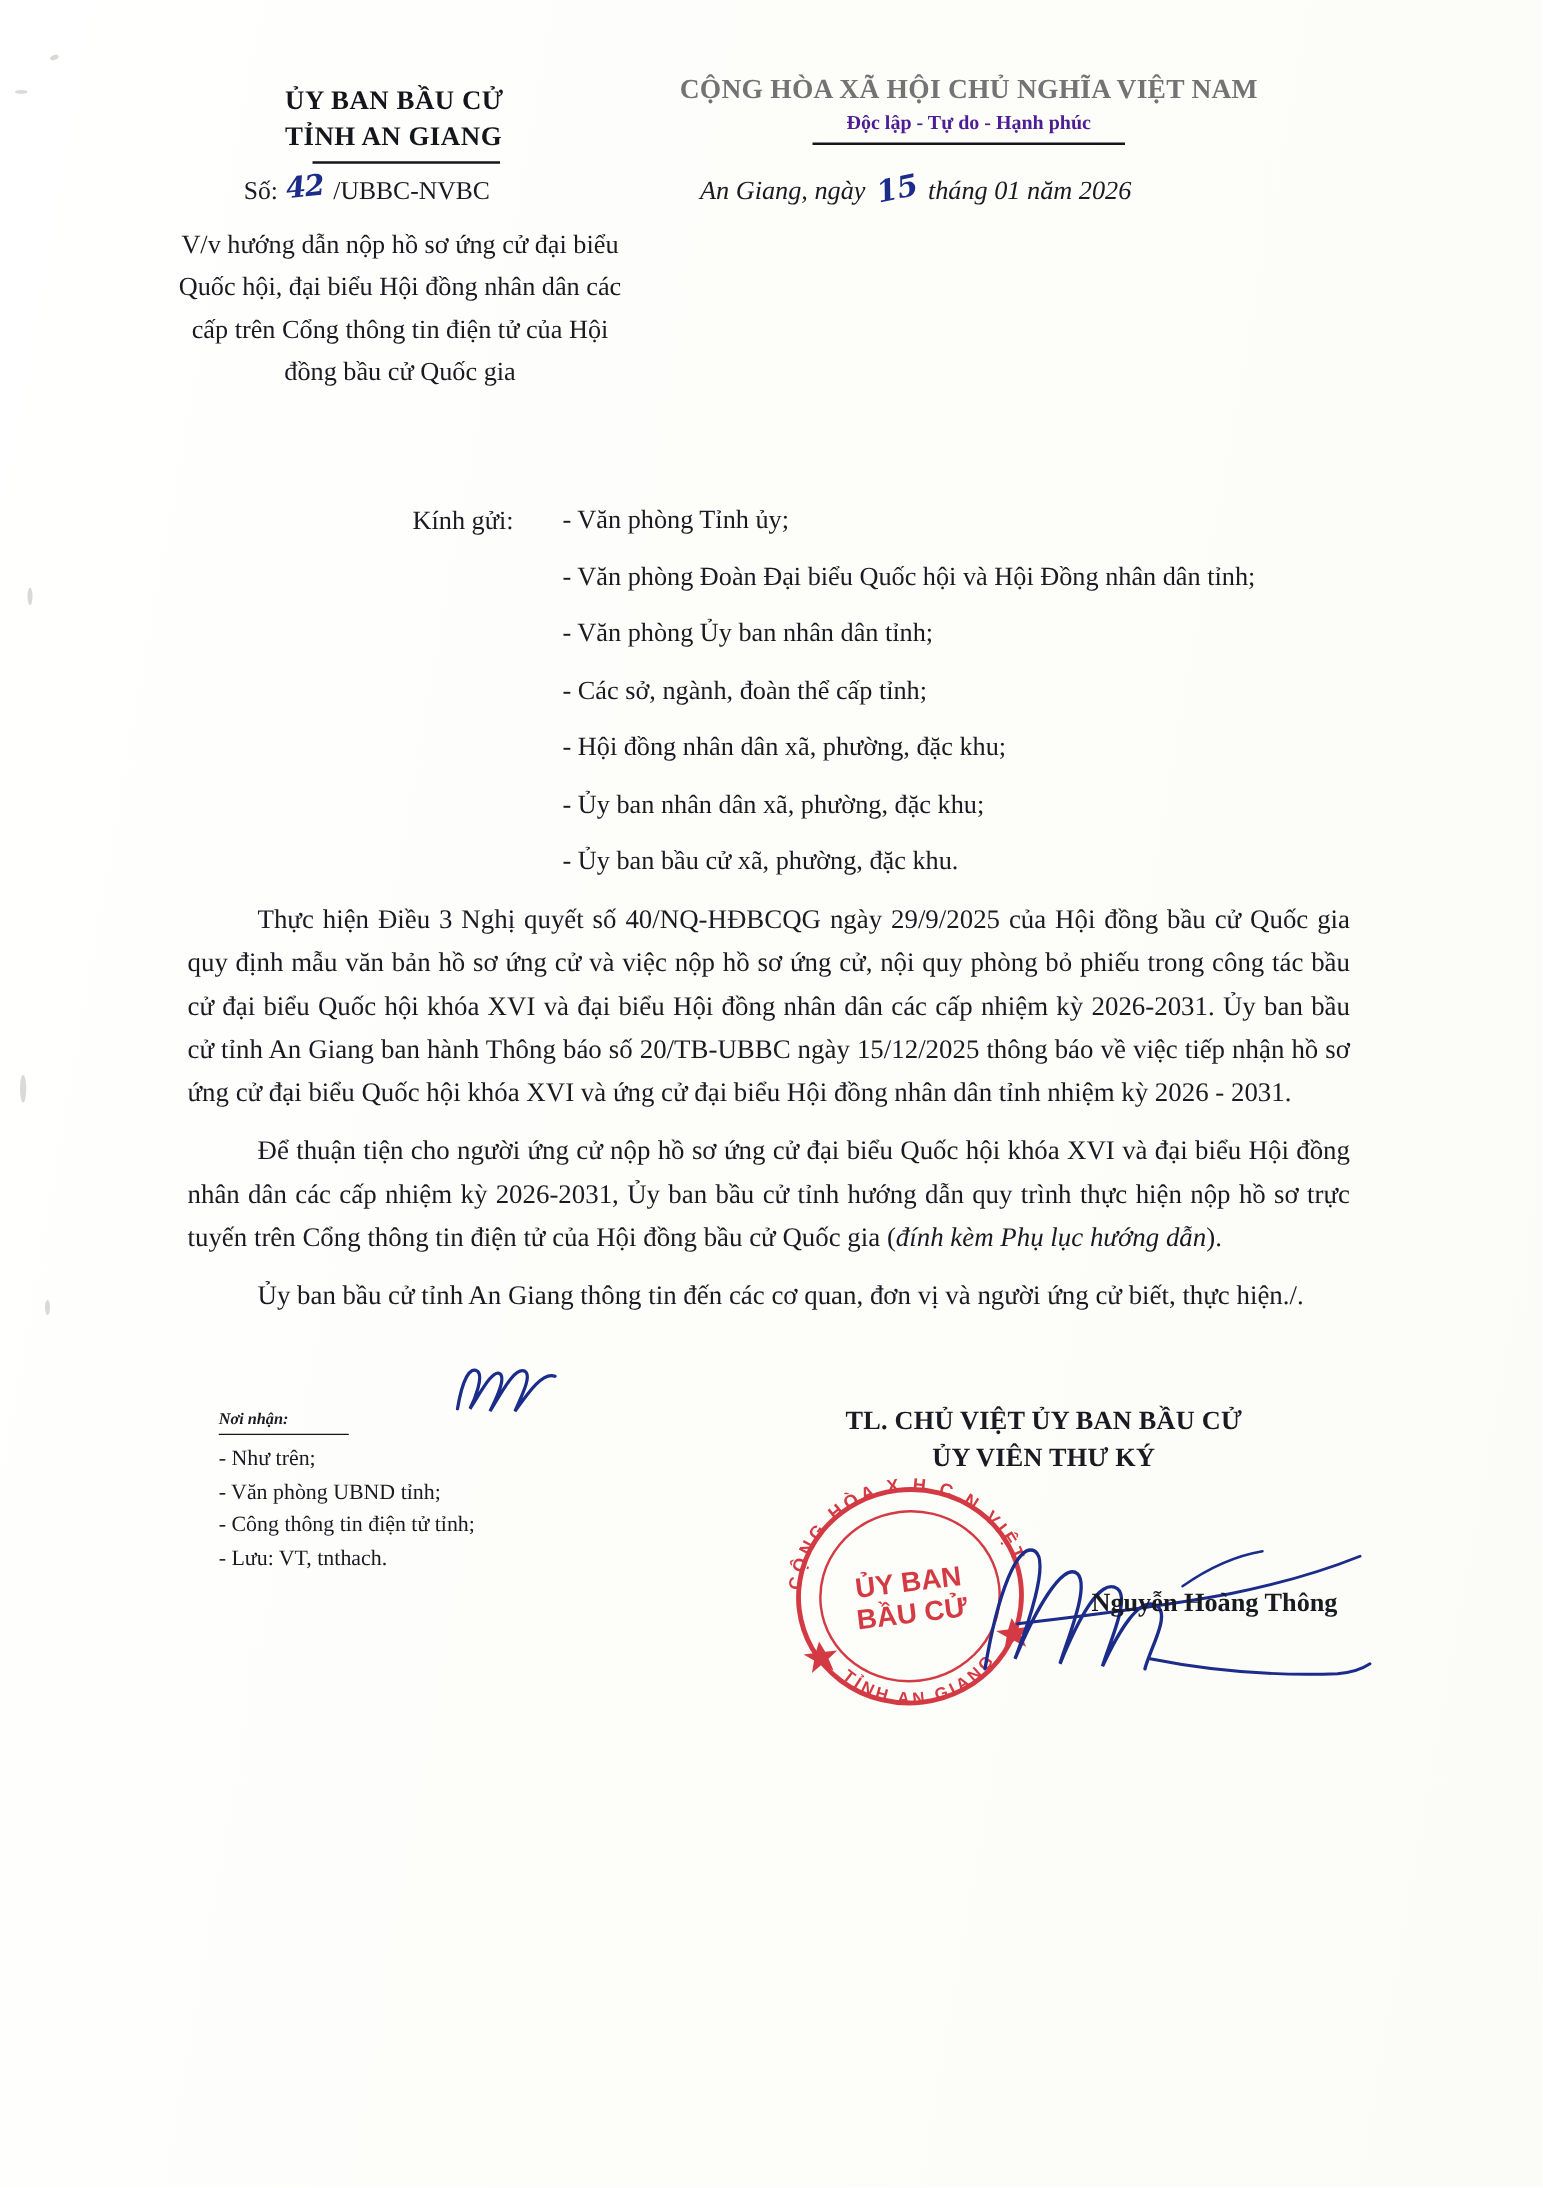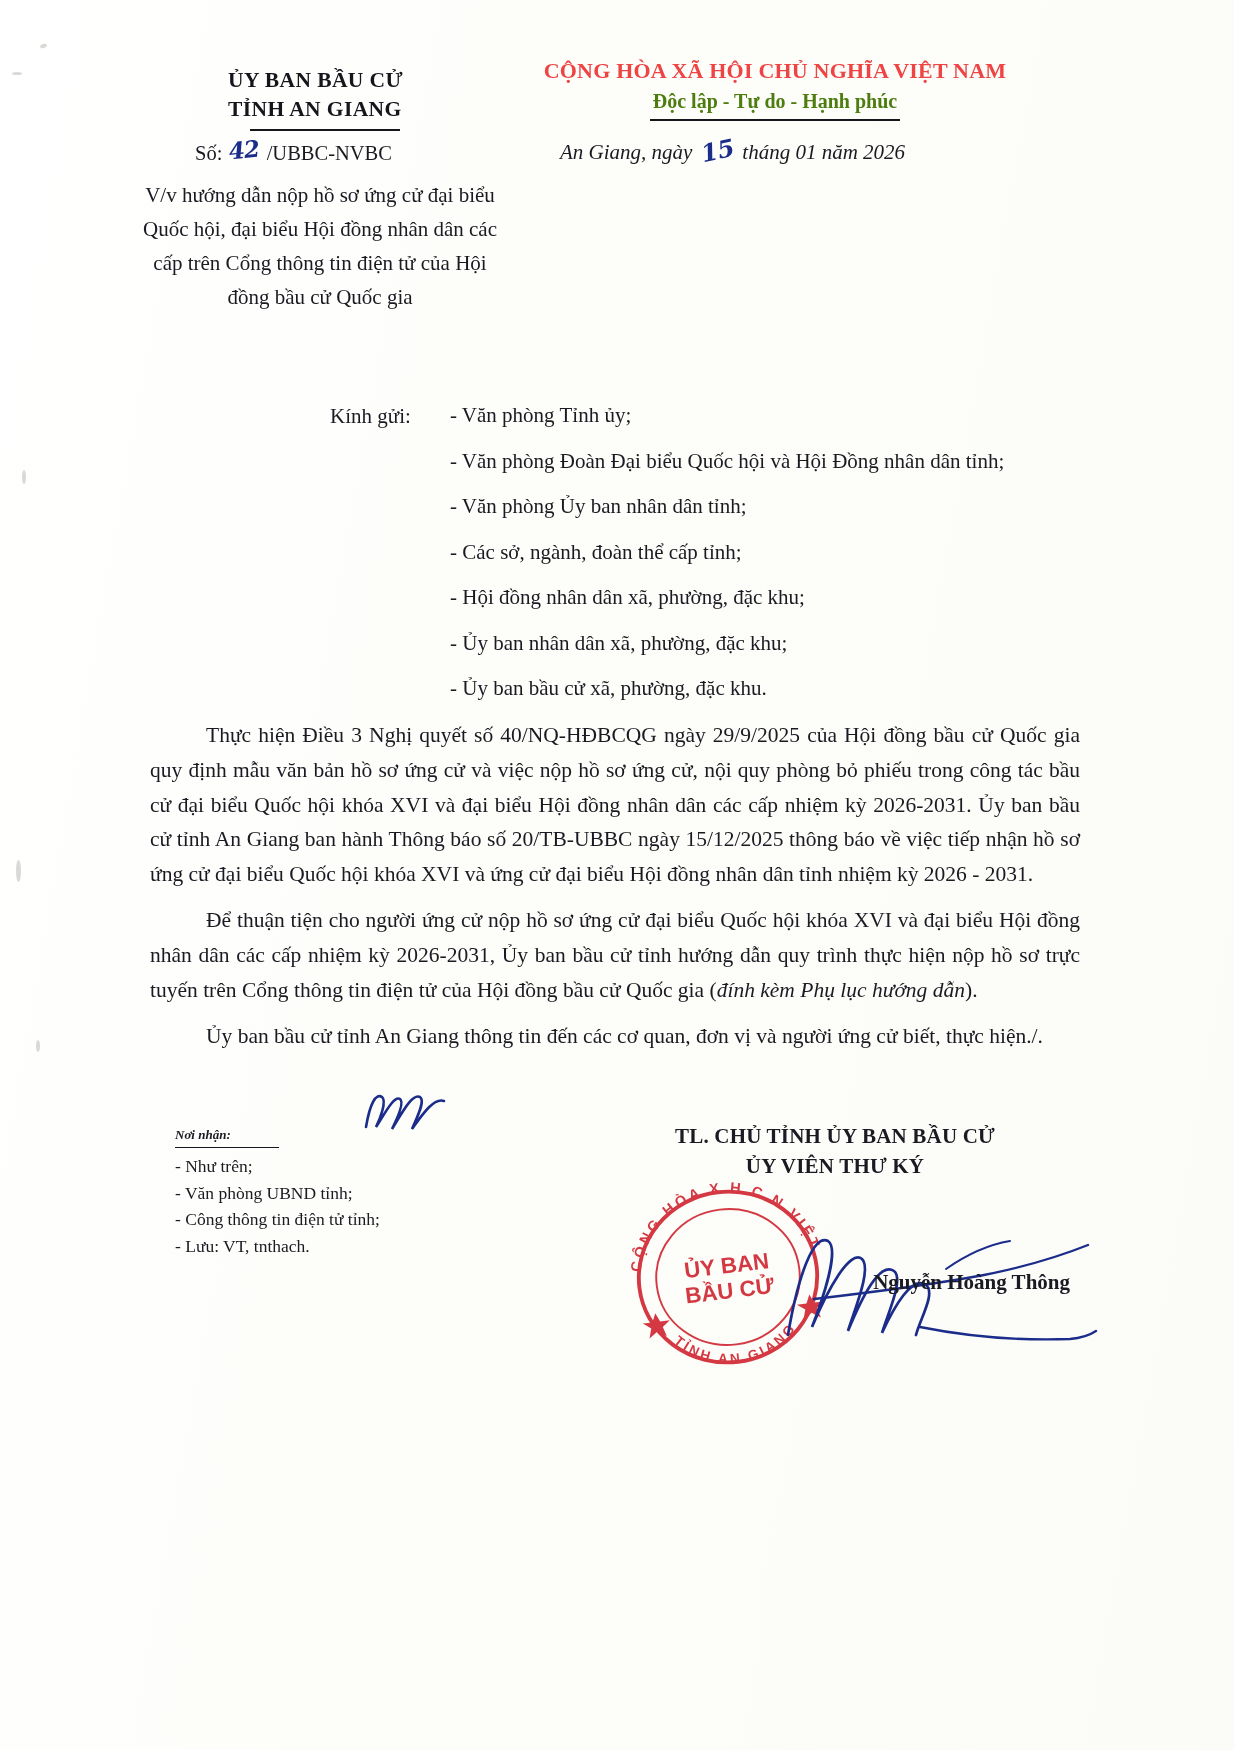--- a/index.html
+++ b/index.html
@@ -72,27 +72,27 @@
     position: absolute;
     left: 515px;
     top: 0px;
     width: 520px;
     text-align: center;
   }
   .nation-line1 {
     font-weight: bold;
     font-size: 22px;
     letter-spacing: .2px;
-    color: #ef4444;
+    color: #737373;
   }
   .nation-line2 {
     font-weight: bold;
-    font-size: 20px;
+    font-size: 16px;
     margin-top: 6px;
-    color: #4d7c0f;
+    color: #4c1d95;
   }
   .nation-underline {
     width: 250px;
     height: 1.6px;
     background: #15151c;
     margin: 6px auto 0 auto;
   }
 
   .so-row {
     position: absolute;
@@ -322,21 +322,21 @@
   <div class="noi-nhan">
     <div class="noi-nhan-title">Nơi nhận:</div>
     <div class="noi-nhan-title-underline"></div>
     <div class="noi-nhan-item">- Như trên;</div>
     <div class="noi-nhan-item">- Văn phòng UBND tỉnh;</div>
     <div class="noi-nhan-item">- Công thông tin điện tử tỉnh;</div>
     <div class="noi-nhan-item">- Lưu: VT, tnthach.</div>
   </div>
 
   <div class="signature-block">
-    <div class="sig-title">TL. CHỦ TỈNH ỦY BAN BẦU CỬ</div>
+    <div class="sig-title">TL. CHỦ VIỆT ỦY BAN BẦU CỬ</div>
     <div class="sig-title">ỦY VIÊN THƯ KÝ</div>
     <div class="sig-name">Nguyễn Hoàng Thông</div>
   </div>
 
   <svg class="stamp" viewBox="0 0 230 200">
     <defs>
       <path id="arcTop" d="M 24 104 A 91 91 0 0 1 206 104"></path>
       <path id="arcBottom" d="M 30 104 A 85 85 0 0 0 200 104"></path>
     </defs>
     <g transform="rotate(-7 115 100)" opacity="0.88">

